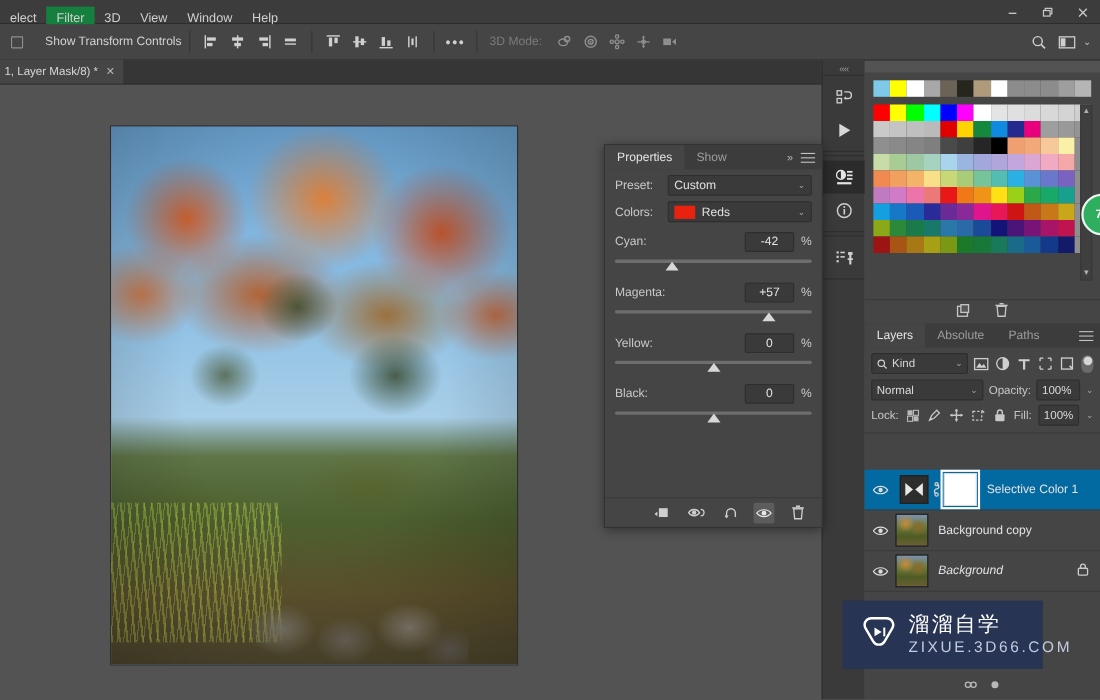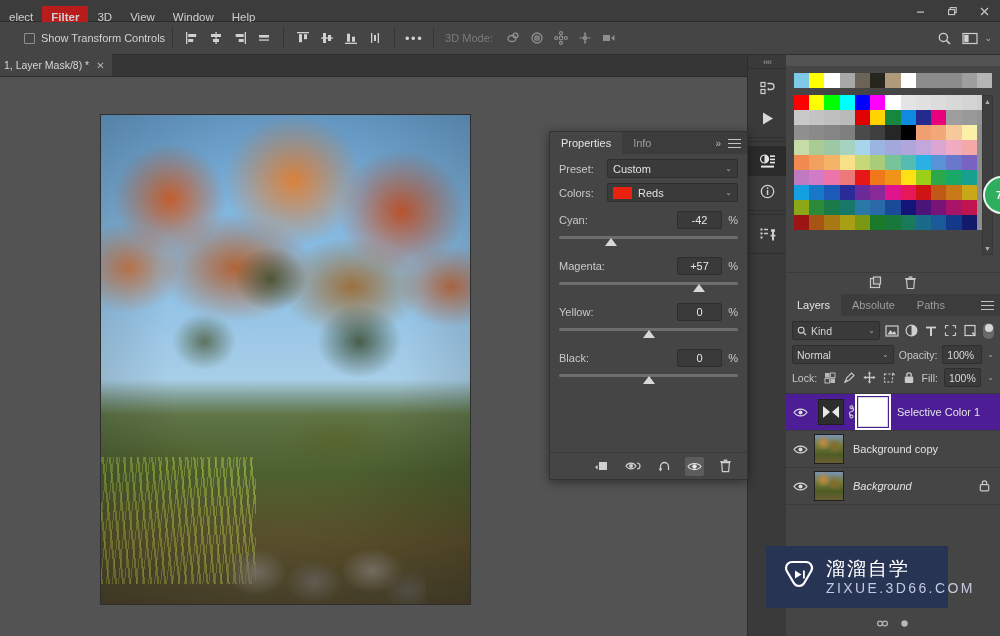--- a/index.html
+++ b/index.html
@@ -24,29 +24,29 @@
 
   
   .menubar{
     position:absolute; left:0; top:0; height:33px; display:flex; align-items:center;
     padding-left:0px;
   }
   .menuitem{
     height:22px; padding:0 9px; display:flex; align-items:center;
     color:#cfcfcf; font-size:11.5px; white-space:nowrap;
   }
-  .menuitem.hl{ background:#b91c1c;font-weight:bold; }
+  .menuitem.hl{ background:#15803d; }
 
   
   .optionsbar{
     position:absolute; left:0; top:22px; width:1000px; height:33px;
     background:#454545; border-bottom:1px solid #2f2f2f;
     display:flex; align-items:center;
   }
-  .opt-check{ display:flex; align-items:center; gap:6px; padding-left:24px; }
+  .opt-check{ display:flex; align-items:center; gap:20px; padding-left:10px; }
   .cbox{ width:11px; height:11px; border:1px solid #8f8f8f; background:#454545; border-radius:1px; }
   .opt-label{ font-size:11px; color:#d2d2d2; white-space:nowrap; }
   .vsep{ width:1px; height:20px; background:#353535; margin:0 7px; }
   .icbtn{ width:24px; height:22px; display:flex; align-items:center; justify-content:center; }
   .icbtn svg{ display:block; }
   .dots{ letter-spacing:1.5px; font-size:13px; color:#d0d0d0; }
   .mode3d{ color:#7b7b7b; font-size:11px; margin:0 8px 0 4px; }
   .optright{ margin-left:auto; display:flex; align-items:center; padding-right:8px; gap:2px; }
 
   
@@ -187,21 +187,21 @@
     font-size:10.5px; color:#dadada;
   }
   .lyr-lockrow{ display:flex; align-items:center; gap:6px; padding:0 6px 6px 6px; }
   .lock-ic{ width:15px; height:15px; display:flex; align-items:center; justify-content:center; }
 
   .lyr-list{ border-top:1px solid #383838; }
   .lyr-item{
     height:37px; display:flex; align-items:center; gap:0;
     border-bottom:1px solid #3b3b3b; padding-left:0px;
   }
-  .lyr-item.sel{ background:#4c1d95; }
+  .lyr-item.sel{ background:#0369a1;margin-top:33px; }
   .eye{ width:28px; display:flex; align-items:center; justify-content:center; }
   .thumb{ width:30px; height:30px; border:1px solid #1f1f1f; overflow:hidden; position:relative; background:#6a5a3a; }
   .thumb.photo-t{
     background:
       radial-gradient(ellipse 40% 40% at 30% 28%, #c98a3a 0%, rgba(201,138,58,0) 70%),
       radial-gradient(ellipse 40% 40% at 70% 40%, #8a6a2a 0%, rgba(138,106,42,0) 70%),
       linear-gradient(180deg,#7b92b0 0%,#6d7a3a 38%,#4e5c24 70%,#6b5e34 100%);
   }
   .thumb.mask-t{ background:#ffffff; border:1px solid #d8d8d8; }
   .lyr-name{ font-size:11px; color:#e2e2e2; padding-left:9px; white-space:nowrap; }
@@ -865,21 +865,21 @@
         <svg width="13" height="13" viewBox="0 0 13 13">
             <circle cx="6.5" cy="6.5" r="3.2" fill="#b8b8b8"></circle>
           </svg>
       </span>
     </div>
   </div>
 
   <div class="props">
     <div class="panel-tabs">
       <div class="ptab active">Properties</div>
-      <div class="ptab">Info</div>
+      <div class="ptab">Show</div>
       <div class="pmenu">
         <span class="chev">»</span>
         <span class="burger">
             <i></i>
             <i></i>
             <i></i>
           </span>
       </div>
     </div>
 

